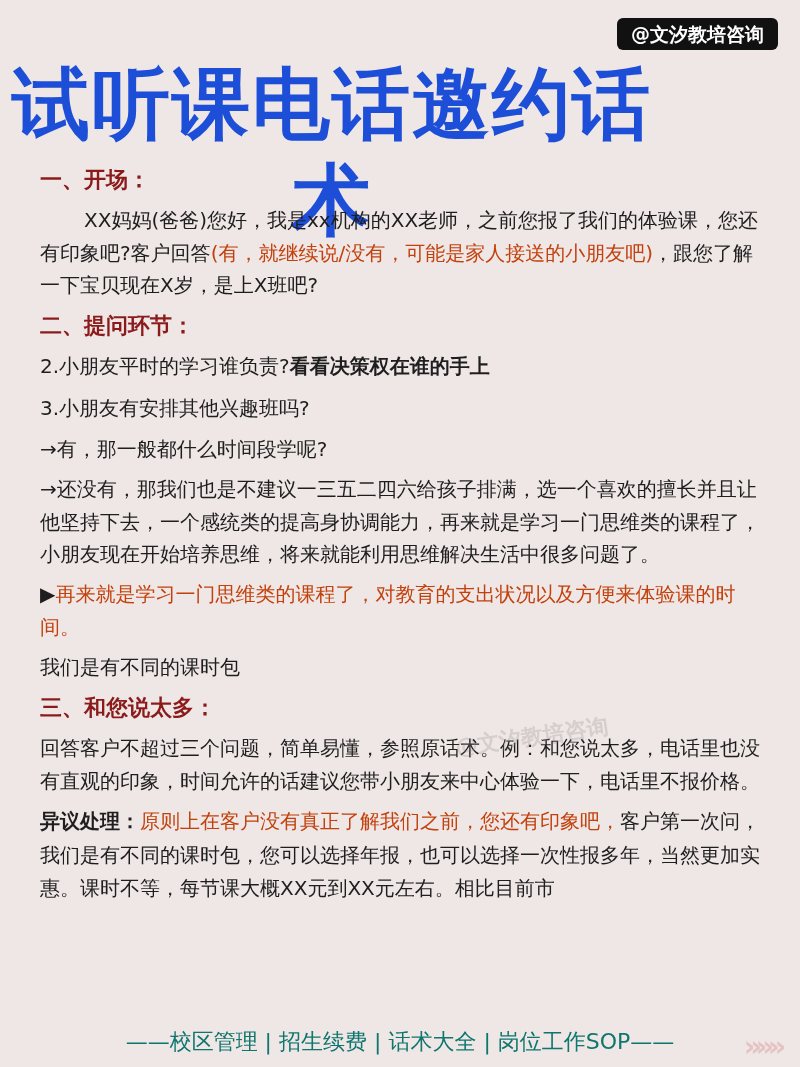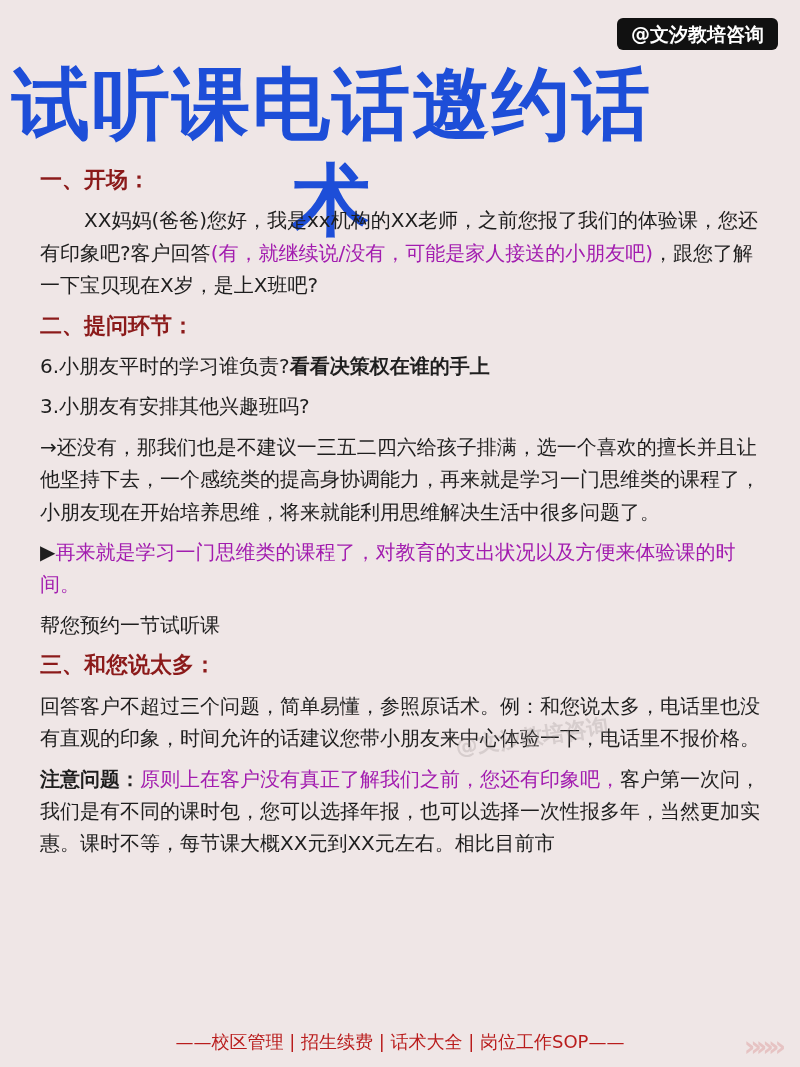--- a/index.html
+++ b/index.html
@@ -21,55 +21,56 @@
     position: absolute; top: 56px; left: 0; width: 664px;
     text-align: center;
     font-size: 78px; font-weight: bold; color: #1d4ed8;
     letter-spacing: 2px; line-height: 96px;
   }
   .content {
     position: absolute; top: 156px; left: 32px; width: 740px;
     font-size: 20px; line-height: 32.4px;
   }
   .h { color: #8b1a1a; font-weight: bold; font-size: 22px; }
-  .red { color: #a21caf; }
-  .bold { font-weight: bold; }
+  .red { color: #c2410c; }
+  .bold { font-weight: bold; font-family: Liberation Mono, monospace; }
   .indent { text-indent: 44px; }
   p { margin: 8px; }
   .watermark {
     position: absolute; top: 722px; left: 455px;
     font-size: 22px; color: rgba(150,140,140,0.28);
     transform: rotate(-8deg); font-weight: bold;
   }
   .footer {
     position: absolute; top: 1027px; left: 0; width: 800px;
-    text-align: center; font-size: 18px; color: #b91c1c; line-height: 30px;
+    text-align: center; font-size: 22px; color: #0f766e; line-height: 30px;
   }
   .chevrons {
     position: absolute; top: 1030px; right: 20px;
     color: #e6c3c3; font-size: 28px; font-weight: bold; letter-spacing: -6px;
   }
 </style>
 </head>
 <body>
 
 <div class="badge">@文汐教培咨询</div>
 <div class="title">试听课电话邀约话术</div>
 
 <div class="content">
   <p class="h">一、开场：</p>
   <p class="indent"><span>XX妈妈(爸爸)您好，我是xx机构的XX老师，之前您报了我们的体验课，您还有印象吧?客户回答</span><span class="red">(有，就继续说/没有，可能是家人接送的小朋友吧)</span><span>，跟您了解一下宝贝现在X岁，是上X班吧?</span></p>
 
   <p class="h">二、提问环节：</p>
-  <p><span>6.小朋友平时的学习谁负责?</span><span class="bold">看看决策权在谁的手上</span></p>
+  <p><span>2.小朋友平时的学习谁负责?</span><span class="bold">看看决策权在谁的手上</span></p>
   <p>3.小朋友有安排其他兴趣班吗?</p>
+  <p>→有，那一般都什么时间段学呢?</p>
   <p>→还没有，那我们也是不建议一三五二四六给孩子排满，选一个喜欢的擅长并且让他坚持下去，一个感统类的提高身协调能力，再来就是学习一门思维类的课程了，小朋友现在开始培养思维，将来就能利用思维解决生活中很多问题了。</p>
   <p><span>▶</span><span class="red">再来就是学习一门思维类的课程了，对教育的支出状况以及方便来体验课的时间。</span></p>
-  <p>帮您预约一节试听课</p>
+  <p>我们是有不同的课时包</p>
 
   <p class="h">三、和您说太多：</p>
   <p>回答客户不超过三个问题，简单易懂，参照原话术。例：和您说太多，电话里也没有直观的印象，时间允许的话建议您带小朋友来中心体验一下，电话里不报价格。</p>
-  <p><span class="bold">注意问题：</span><span class="red">原则上在客户没有真正了解我们之前，您还有印象吧，</span><span>客户第一次问，我们是有不同的课时包，您可以选择年报，也可以选择一次性报多年，当然更加实惠。课时不等，每节课大概XX元到XX元左右。相比目前市</span></p>
+  <p><span class="bold">异议处理：</span><span class="red">原则上在客户没有真正了解我们之前，您还有印象吧，</span><span>客户第一次问，我们是有不同的课时包，您可以选择年报，也可以选择一次性报多年，当然更加实惠。课时不等，每节课大概XX元到XX元左右。相比目前市</span></p>
 </div>
 
 <div class="watermark">@文汐教培咨询</div>
 <div class="footer">——校区管理 | 招生续费 | 话术大全 | 岗位工作SOP——</div>
 <div class="chevrons">»»»</div>
 
 </body></html>

